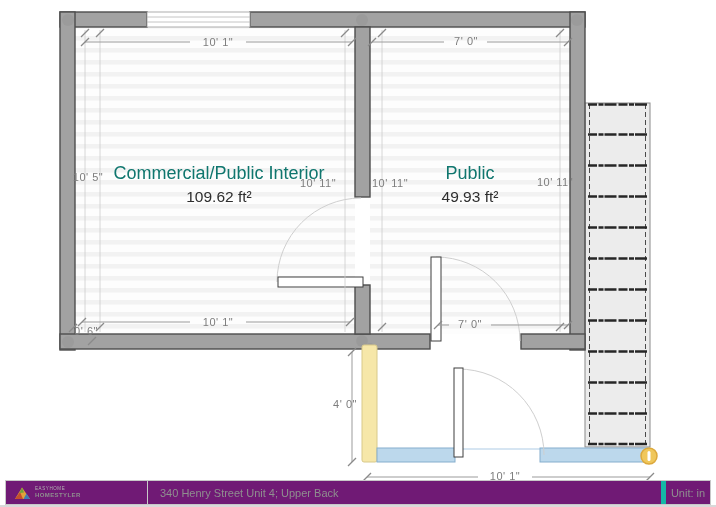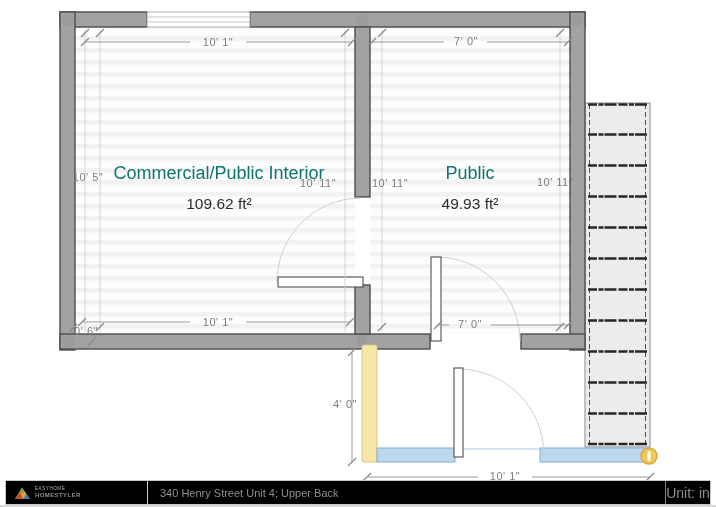--- a/index.html
+++ b/index.html
@@ -2,30 +2,30 @@
 <html><head>
 <meta charset="utf-8">
 <style>
   html,body{margin:0;padding:0;background:#ffffff;}
   #stage{position:relative;width:716px;height:507px;background:#ffffff;overflow:hidden;
          font-family:"Liberation Sans",sans-serif;border-bottom:2px solid #d9d9d9;box-sizing:border-box;}
   #plan-svg{position:absolute;left:0;top:0;}
   .dim{position:absolute;transform:translate(-50%,-50%);font-size:11px;color:#7d7d7d;
        white-space:nowrap;letter-spacing:.5px;}
   .room-name{position:absolute;transform:translate(-50%,-50%);font-size:18px;color:#0f766e;white-space:nowrap;}
-  .room-area{position:absolute;transform:translate(-50%,-50%);font-size:15.5px;color:#2e2e2e;white-space:nowrap;margin-top:7px;}
-  .footer{position:absolute;left:5px;right:5px;top:480px;height:25px;background:#000000;
+  .room-area{position:absolute;transform:translate(-50%,-50%);font-size:15.5px;color:#2e2e2e;white-space:nowrap;}
+  .footer{position:absolute;left:5px;right:5px;top:480px;height:25px;background:#701a75;
           border:1px solid #c8c8c8;display:flex;align-items:stretch;box-sizing:border-box;}
   .footer-logo{width:142px;border-right:1px solid #c8c8c8;display:flex;align-items:center;padding-left:8px;gap:4px;box-sizing:border-box;}
   .logo-text{display:flex;flex-direction:column;justify-content:center;line-height:1.1;}
   .logo-line1{font-size:4.5px;color:#b3b3b3;letter-spacing:.6px;}
   .logo-line2{font-size:6px;color:#8f8f8f;letter-spacing:.4px;font-weight:bold;}
   .footer-address{flex:1;display:flex;align-items:center;padding-left:12px;font-size:11px;color:#8f8f8f;}
-  .footer-unit{width:44px;border-left:1px solid #14b8a6;display:flex;align-items:center;justify-content:center;
-               font-size:14px;color:#8f8f8f;white-space:nowrap;}
+  .footer-unit{width:44px;border-left:5px solid #14b8a6;display:flex;align-items:center;justify-content:center;
+               font-size:11px;color:#8f8f8f;white-space:nowrap;}
 </style>
 </head>
 <body>
 
 <div id="stage">
 
   <svg id="plan-svg" width="716" height="507" viewBox="0 0 716 507">
     <defs>
       <pattern id="floorstripes" width="10" height="12" patternUnits="userSpaceOnUse">
         <rect width="10" height="12" fill="#fdfdfd"></rect>

